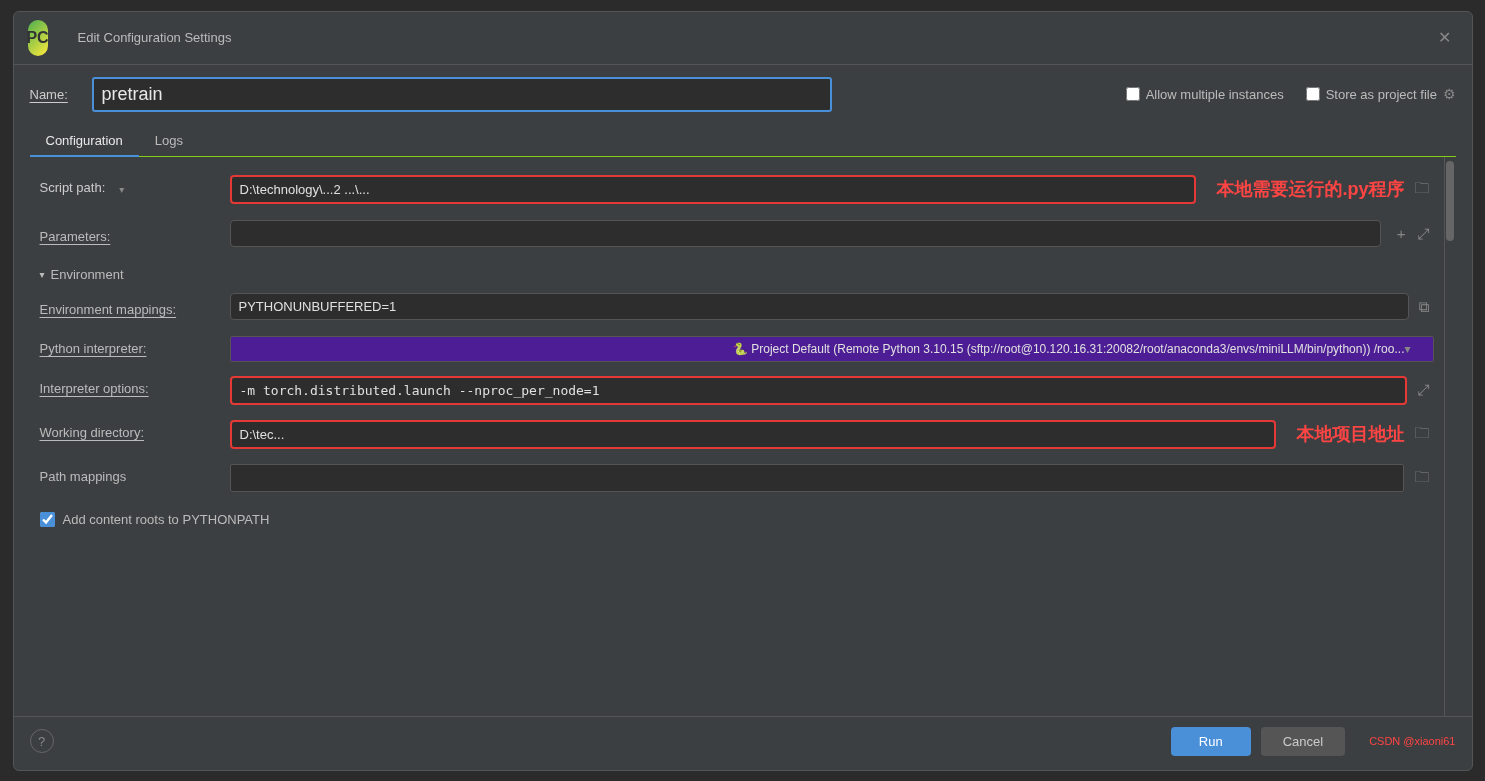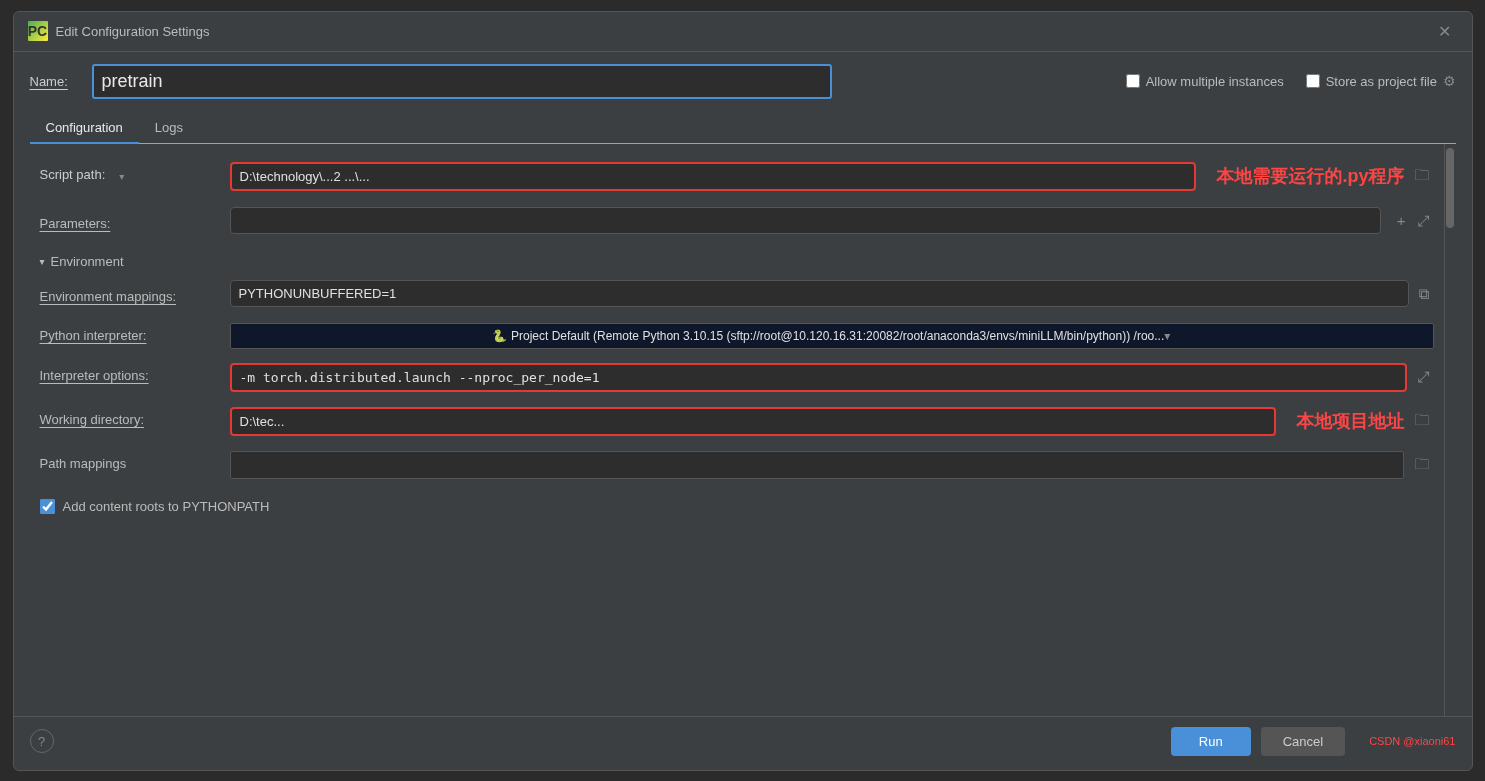--- a/index.html
+++ b/index.html
@@ -32,33 +32,34 @@
       justify-content: space-between;
       border-radius: 6px 6px 0 0;
     }
     .title-bar-left {
       display: flex;
       align-items: center;
       gap: 8px;
     }
     .app-icon {
       width: 20px;
-      height: 20px;
+      height: 36px;
       background: linear-gradient(135deg, #4caf50, #ffeb3b);
-      border-radius: 1px;
+      border-radius: 10px;
       display: flex;
       align-items: center;
       justify-content: center;
-      font-size: 14px;
+      font-size: 16px;
       color: #333;
       font-weight: bold;
     }
     .title-text {
       color: #bbb;
       font-size: 13px;
+      margin-left: 22px;
     }
     .close-btn {
       background: none;
       border: none;
       color: #888;
       font-size: 16px;
       cursor: pointer;
       padding: 2px 6px;
     }
 
@@ -267,29 +268,29 @@
     }
     .interpreter-label {
       min-width: 190px;
       color: #bbb;
       font-size: 13px;
       text-decoration: underline;
       text-underline-offset: 3px;
     }
     .interpreter-select {
       flex: 1;
-      background: #0f172a;
+      background: #4c1d95;
       border: 1px solid #555;
       border-radius: 2px;
       color: #e0e0e0;
       padding: 5px 22px;
       font-size: 12px;
       display: flex;
       align-items: center;
-      justify-content: center;
+      justify-content: flex-end;
       cursor: pointer;
     }
     .interpreter-select .arrow { color: #888; }
 
     
     .path-mappings-wrap {
       display: flex;
       align-items: center;
       flex: 1;
       gap: 6px;

